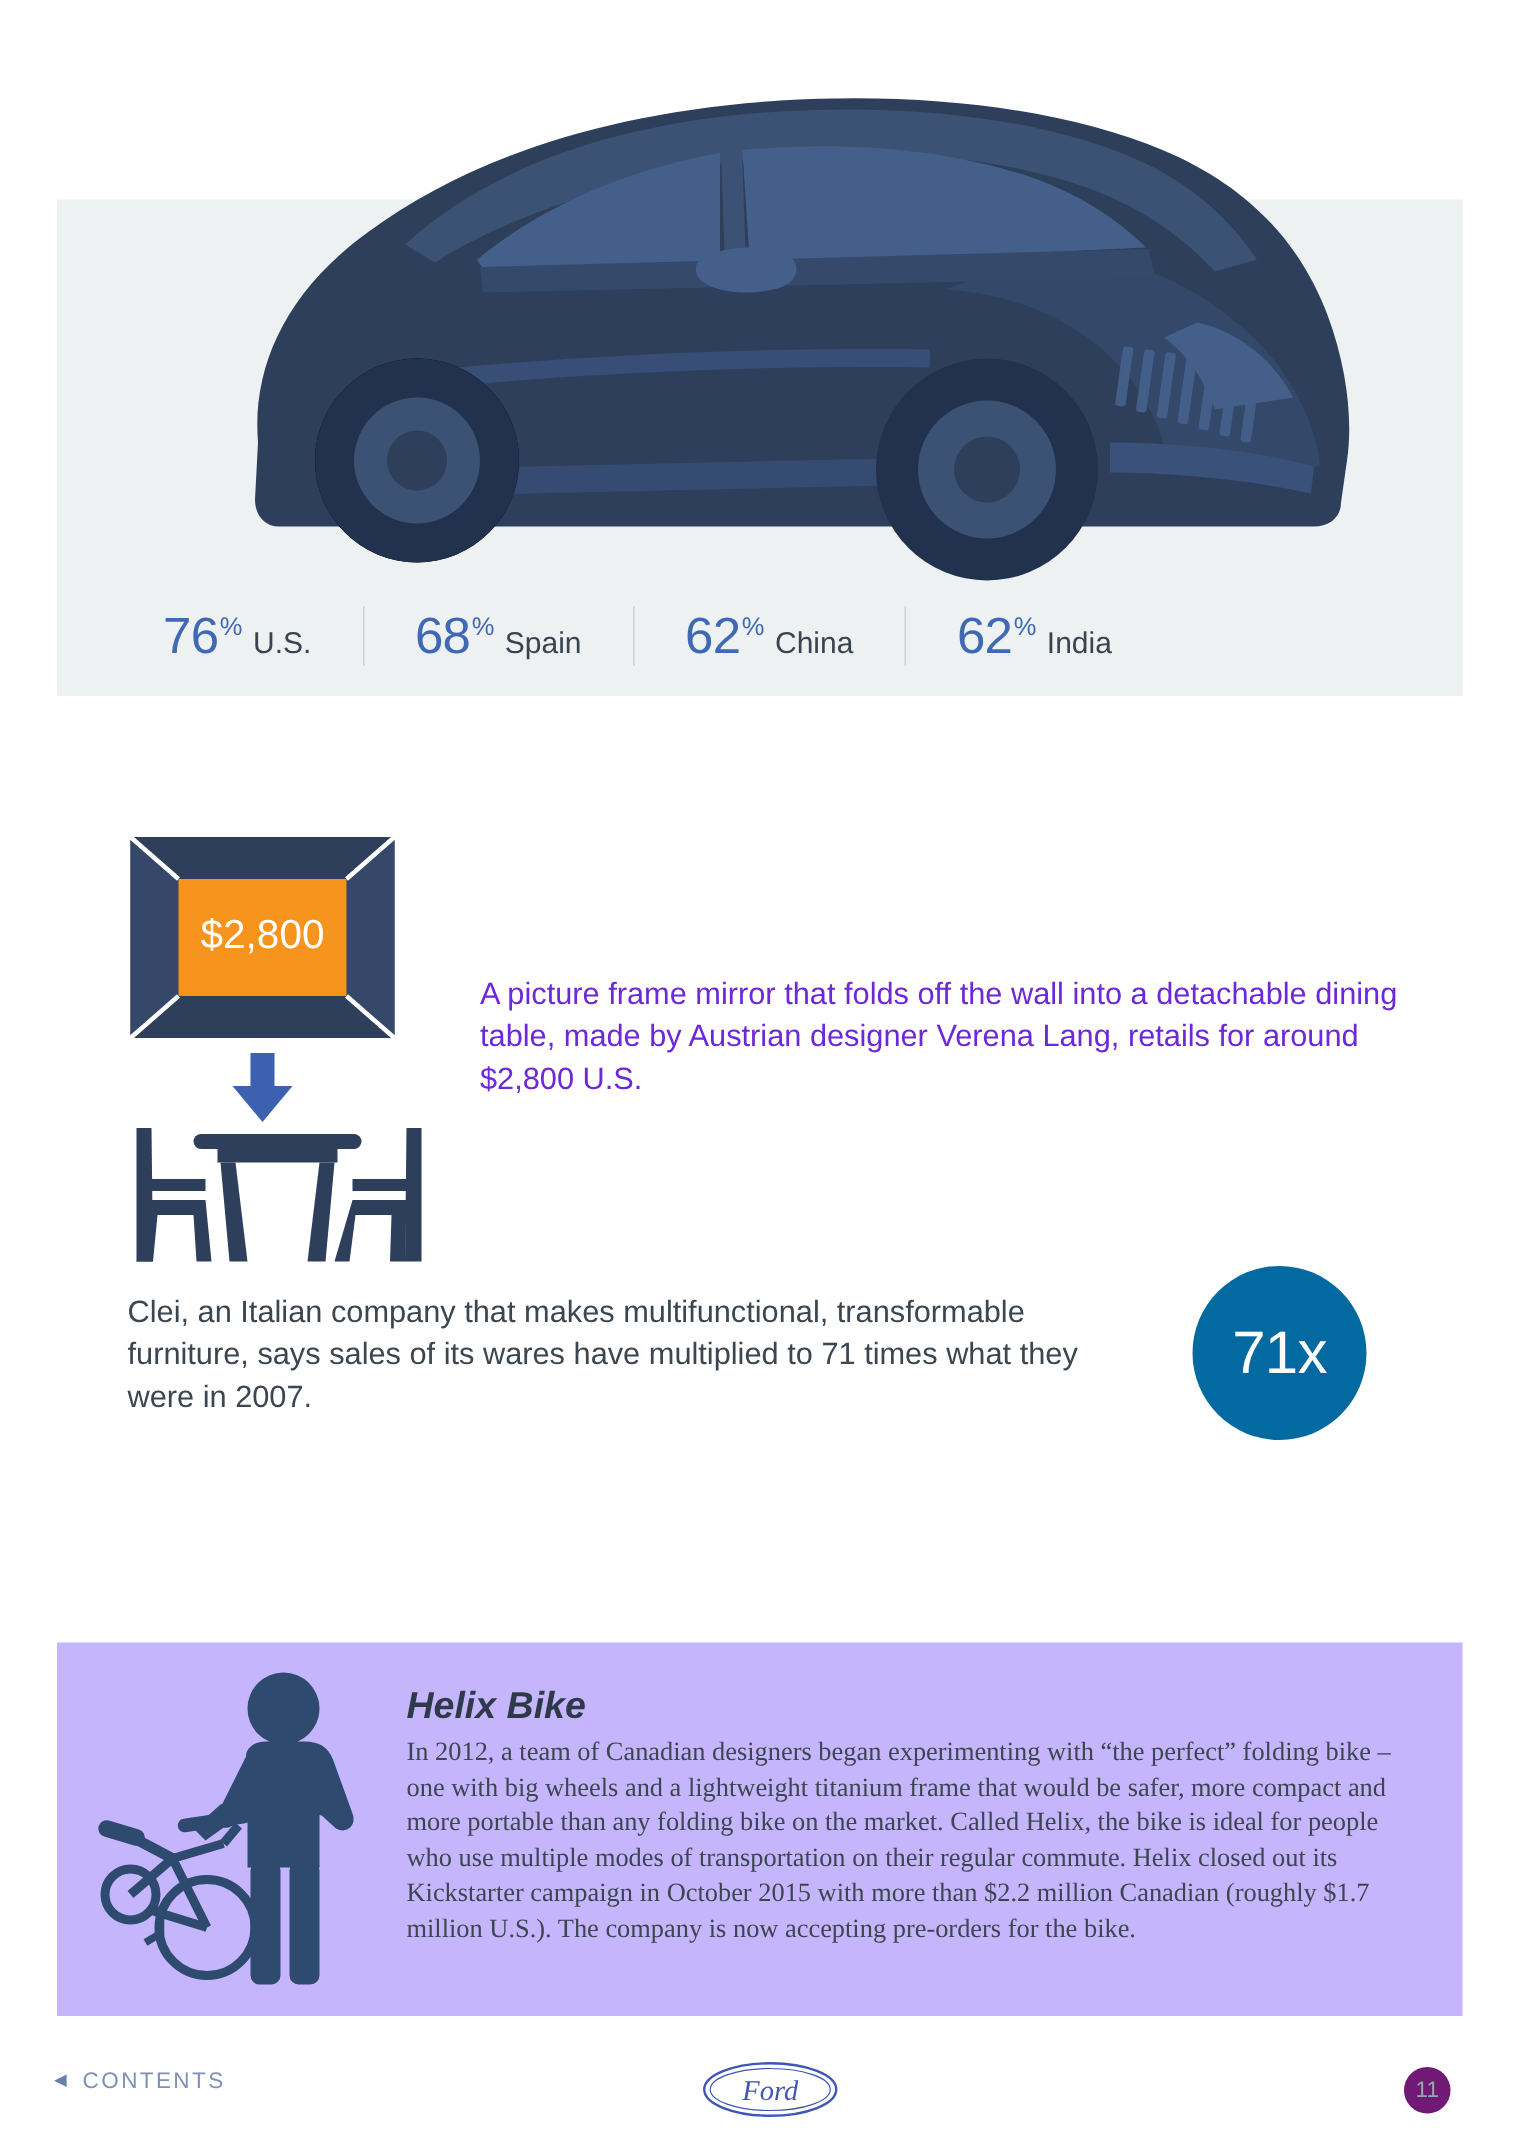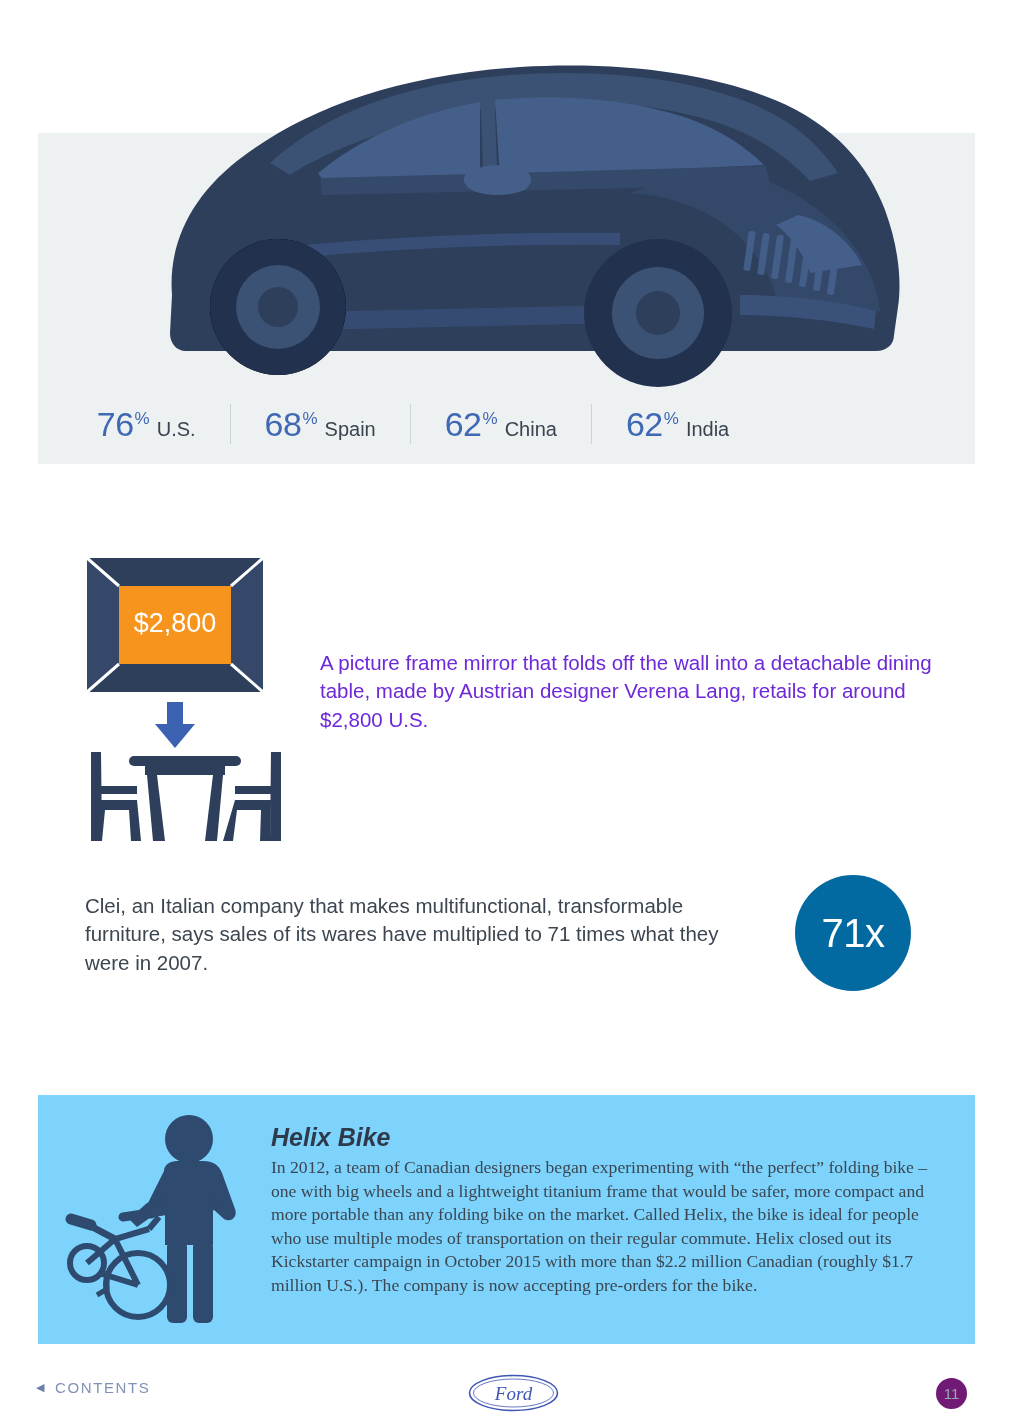--- a/index.html
+++ b/index.html
@@ -60,20 +60,21 @@
     text-shadow: 0 1px 2px rgba(20,32,55,.35);
   }
 
   #stats-row {
     position: absolute;
     left: 38px; top: 398px;
     width: 750px; height: 52px;
     display: flex;
     align-items: center;
     justify-content: center;
+    padding-left: 12px;
   }
   .stat {
     display: flex;
     align-items: baseline;
     padding: 0 10px;
     white-space: nowrap;
   }
   .stat-value {
     font-size: 34px;
     color: #3f69b5;
@@ -116,21 +117,21 @@
     left: 320px; top: 105px;
     width: 615px;
     font-size: 20.5px;
     line-height: 1.38;
     color: #6d28d9;
   }
 
   
   #clei-section {
     position: absolute;
-    left: 0; top: 870px;
+    left: 0; top: 839px;
     width: 849px; height: 140px;
   }
   #clei-text {
     position: absolute;
     left: 85px; top: 22px;
     width: 670px;
     font-size: 20.5px;
     line-height: 1.38;
     color: #3c4650;
   }
@@ -148,21 +149,21 @@
     color: #ffffff;
     font-size: 40px;
     letter-spacing: -0.5px;
   }
 
   
   #helix-panel {
     position: absolute;
     left: 38px; top: 1095px;
     width: 937px; height: 249px;
-    background: #7dd3fc;
+    background: #c4b5fd;
   }
   #helix-icon {
     position: absolute;
     left: 25px; top: 18px;
     width: 210px; height: 215px;
   }
   #helix-body {
     position: absolute;
     left: 233px; top: 28px;
     width: 680px;

